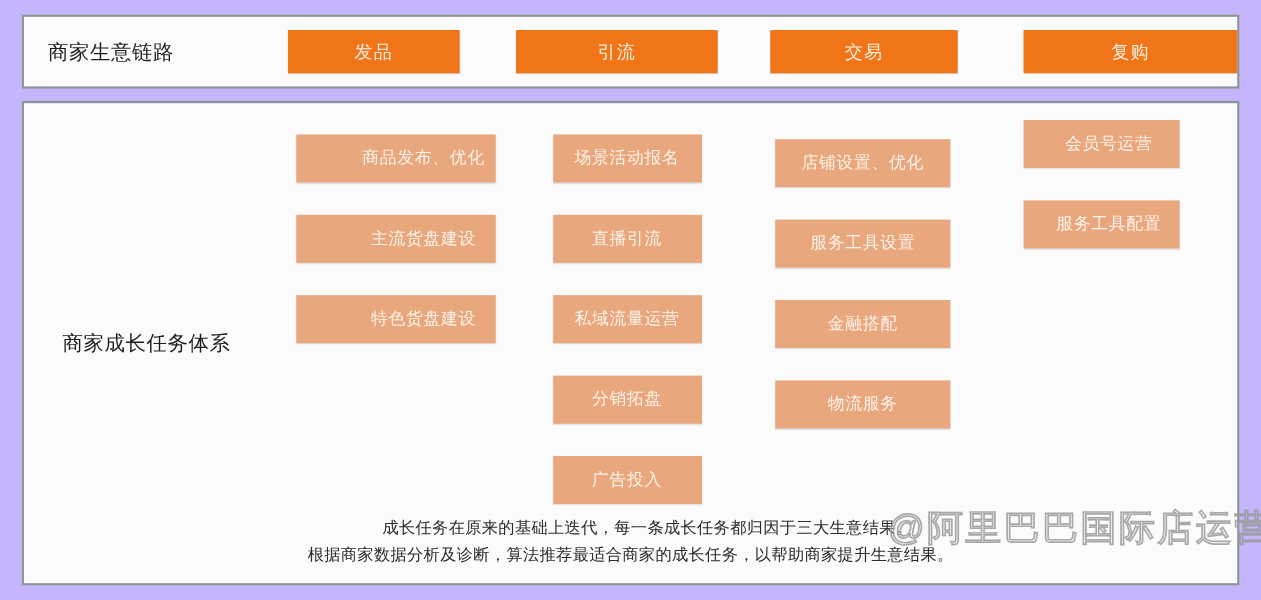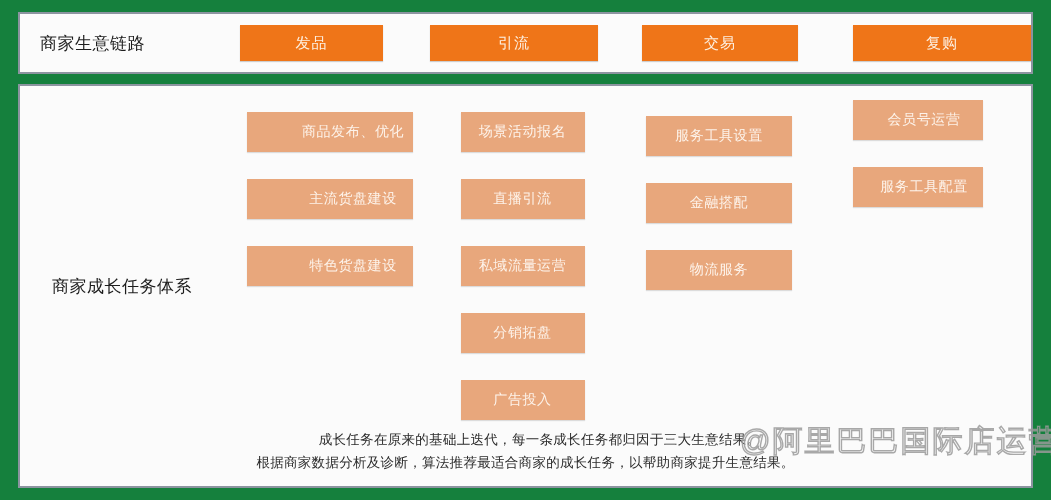--- a/index.html
+++ b/index.html
@@ -9,21 +9,21 @@
     height: 500px;
     background: #f7f7f7;
     font-family: "Liberation Sans", "DejaVu Sans", sans-serif;
     overflow: hidden;
   }
 
   #root {
     position: relative;
     width: 1051px;
     height: 500px;
-    background: #15803d;
+    background: #c4b5fd;
   }
 
   
   .panel {
     position: absolute;
     background: #fbfbfb;
     border: 2px solid #8c94a0;
   }
 
   #chain-panel {
@@ -189,20 +189,21 @@
 
       <div class="column c1">
         <div class="task-box">场景活动报名</div>
         <div class="task-box">直播引流</div>
         <div class="task-box">私域流量运营</div>
         <div class="task-box">分销拓盘</div>
         <div class="task-box">广告投入</div>
       </div>
 
       <div class="column c2">
+        <div class="task-box">店铺设置、优化</div>
         <div class="task-box">服务工具设置</div>
         <div class="task-box">金融搭配</div>
         <div class="task-box">物流服务</div>
       </div>
 
       <div class="column c3">
         <div class="task-box">会员号运营</div>
         <div class="task-box">服务工具配置</div>
       </div>
 

